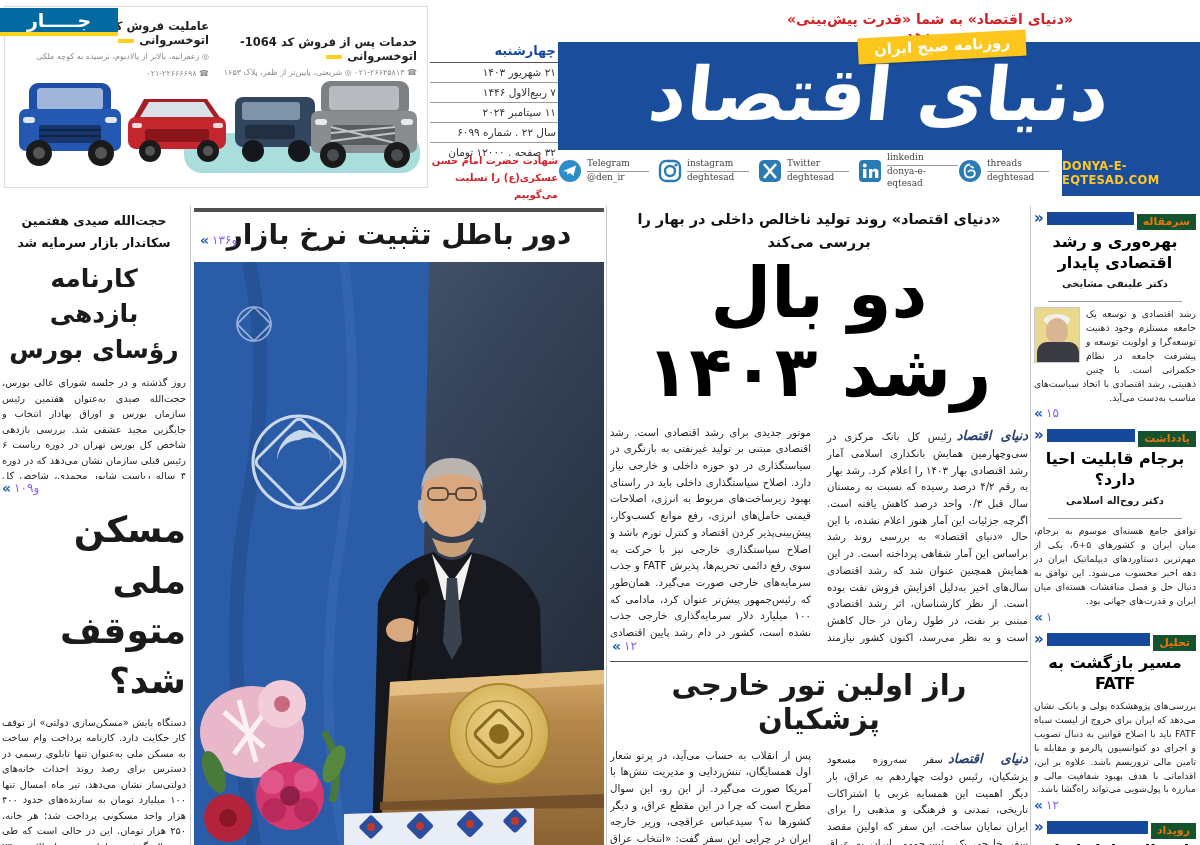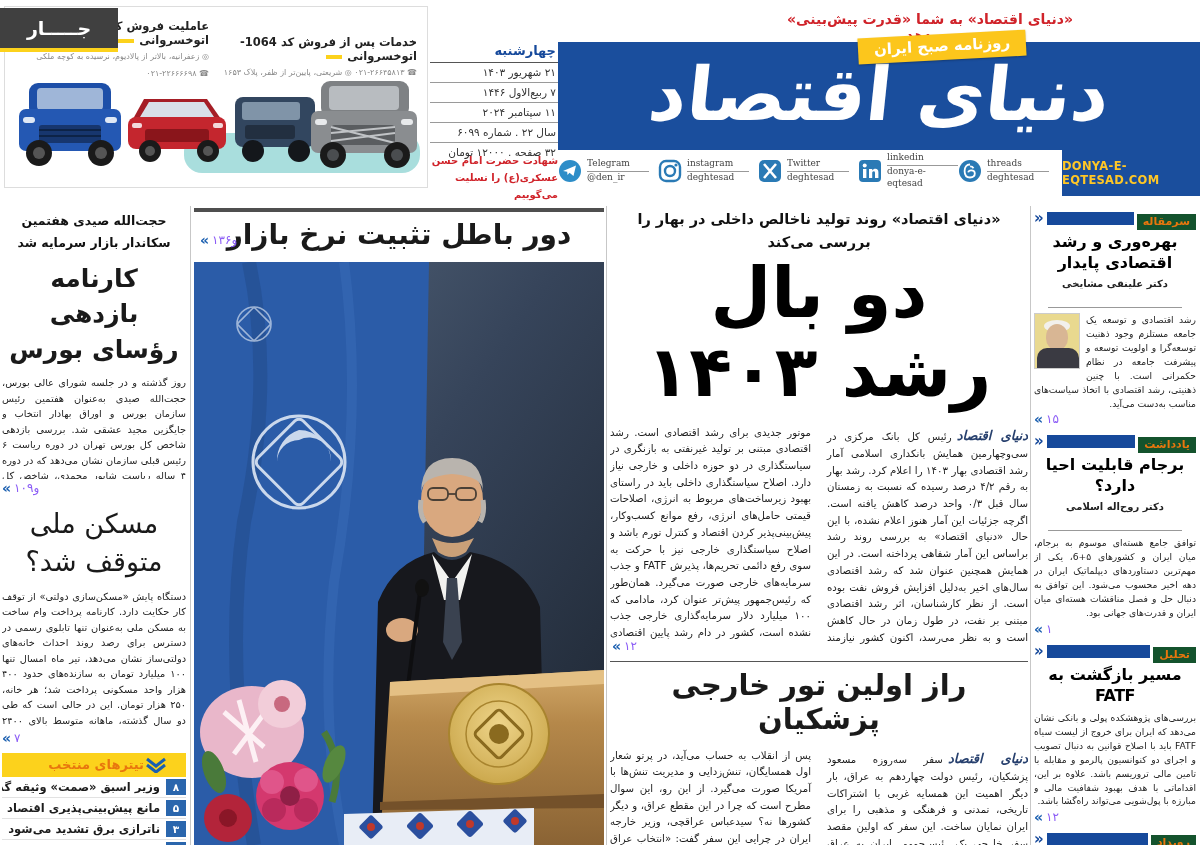--- a/index.html
+++ b/index.html
@@ -4,21 +4,21 @@
 <style>
   * { margin:0; padding:0; box-sizing:border-box; }
   html,body { background:#e9e9e9; }
   .page {
     position:relative; width:1200px; height:845px; margin:0 auto;
     background:#ffffff; overflow:hidden; direction:rtl;
     font-family:"DejaVu Sans", sans-serif; color:#1a1a1a;
   }
   
   .ad { position:absolute; left:4px; top:6px; width:424px; height:182px; border:1px solid #ddd; background:#fff; }
-  .ad-ribbon { position:absolute; left:0; top:8px; width:118px; height:44px; background:#404040;
+  .ad-ribbon { position:absolute; left:0; top:8px; width:118px; height:28px; background:#0369a1;
     border-bottom:4px solid #fcd21c; color:#fff; font-weight:bold; font-size:19px;
     display:flex; align-items:center; justify-content:center; z-index:5; }
   .ad-head { position:absolute; top:12px; width:196px; text-align:right; }
   .ad-head .t { font-size:11.5px; font-weight:bold; color:#222; }
   .ad-head .t::after { content:""; display:inline-block; width:16px; height:4px; background:#fcd21c; margin-right:5px; vertical-align:middle; }
   .ad-head .s { font-size:8px; color:#888; margin-top:4px; line-height:1.6; }
   .ad-head-r { right:10px;margin-top:16px; }
   .ad-head-l { right:218px; }
   .ad-cars { position:absolute; left:4px; bottom:4px; }
   
@@ -41,21 +41,21 @@
   .social-item { flex:1; display:flex; align-items:center; gap:5px; cursor:pointer; }
   .social-ic { width:24px; height:24px; flex:0 0 24px; }
   .social-tx { font-family:"DejaVu Serif", serif; font-size:9px; color:#444; line-height:1.3; direction:ltr; }
   .social-tx .nm { border-bottom:1px solid #999; padding-bottom:1px; min-width:62px; }
   
   .vrule { position:absolute; top:206px; bottom:0; width:1px; background:#c7c7c7; }
   
   .col-left { position:absolute; left:2px; top:210px; width:184px; }
   .kicker-sm { font-size:12.5px; font-weight:bold; text-align:center; line-height:1.75; color:#111; }
   .lhead1 { font-size:25px; font-weight:bold; text-align:center; line-height:1.42; margin:7px 0 8px; letter-spacing:-1px; }
-  .lhead2 { font-size:27px; font-weight:normal; text-align:center; line-height:1.4; margin:10px 0 8px; letter-spacing:-1px; }
+  .lhead2 { font-size:36px; font-weight:bold; text-align:right; line-height:1.4; margin:10px 0 8px; letter-spacing:-1px; }
   .bodytext { font-size:9.8px; text-align:justify; line-height:1.58; color:#1c1c1c; }
   .clamp1 { height:104px; overflow:hidden; }
   .clamp2 { height:140px; overflow:hidden; }
   .pgmark { display:flex; direction:ltr; align-items:center; gap:3px; margin:2px 0 0; }
   .pgmark .g { color:#1a5fb0; font-weight:bold; font-size:14px; line-height:1; }
   .pgmark .n { font-weight:normal; font-size:12px; color:#8b5cf6; }
   .sel-head { background:#fcd21c; height:24px; display:flex; align-items:center; margin-top:8px; padding:0 18px; }
   .sel-head .lbl { flex:1; color:#e8760e; font-weight:bold; font-size:13px; text-align:right; }
   .sel-item { display:flex; align-items:center; height:21px; border-bottom:1px solid #e2e2e2; }
   .sel-item .num { width:20px; height:16px; background:#2a66ad; color:#fff; font-size:10.5px; font-weight:bold;
@@ -79,21 +79,21 @@
   .mainhr { border:none; border-top:1px solid #555; margin:10px 0 6px; }
   .s2-h { font-size:29px; font-weight:bold; text-align:center; letter-spacing:-1px; margin-bottom:6px; }
   
   .sidebar { position:absolute; left:1034px; top:210px; width:162px; height:635px; overflow:hidden; }
   .sec { margin-bottom:7px; }
   .sec-head { display:flex; align-items:center; height:17px; margin-bottom:5px; }
   .sec-head .lbl { background:#14532d; color:#e8760e; font-weight:bold; font-size:11px; padding:1px 6px 2px;margin-top:7px; }
   .sec-head .bar { flex:1; height:13px; background:#16499b; margin:0 3px; }
   .sec-head .chev { color:#16499b; font-weight:bold; font-size:15px; line-height:1; }
   .sec-title { font-size:16px; font-weight:bold; text-align:center; line-height:1.3; color:#000; margin-bottom:4px; letter-spacing:-.5px; }
-  .sec-author { font-size:10px; font-weight:bold; text-align:center; color:#222; border-bottom:1px solid #999; margin:0 14px 5px; padding-bottom:18px; }
+  .sec-author { font-size:10px; font-weight:bold; text-align:center; color:#222; border-bottom:1px solid #999; margin:0 14px 5px; padding-bottom:12px; }
   .sec-body { font-size:9.2px; text-align:justify; line-height:1.52; color:#222; }
   .sec-photo { float:left; width:46px; height:56px; margin:0 6px 2px 0; background:#e9d98f; position:relative; overflow:hidden; border:1px solid #ccc; }
   .sec-photo .head { position:absolute; left:11px; top:10px; width:22px; height:26px; border-radius:50% 50% 45% 45%; background:#d8b694; }
   .sec-photo .hair { position:absolute; left:9px; top:6px; width:26px; height:12px; border-radius:50%; background:#f2f0ec; }
   .sec-photo .suit { position:absolute; left:2px; top:34px; width:42px; height:22px; border-radius:10px 10px 0 0; background:#3a3a42; }
 </style>
 </head>
 <body>
 
 <div class="page">

